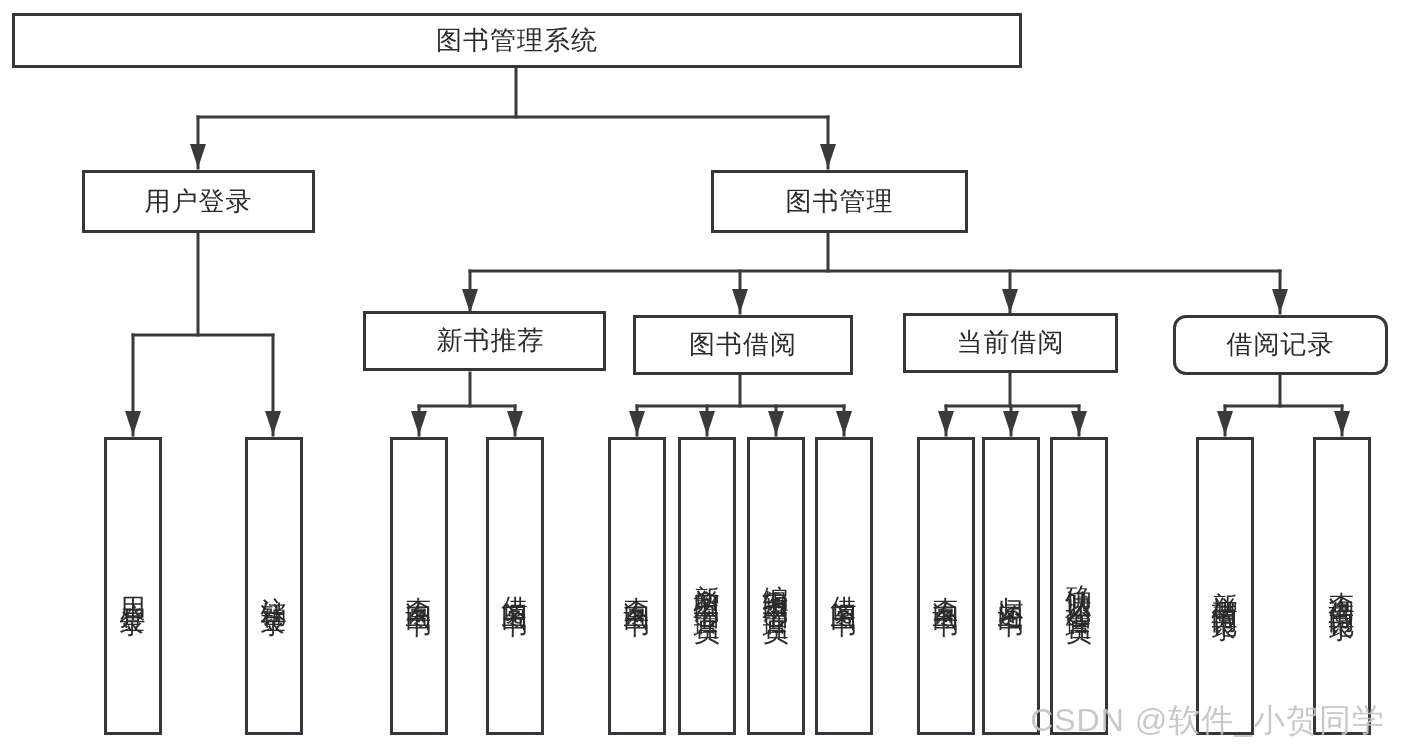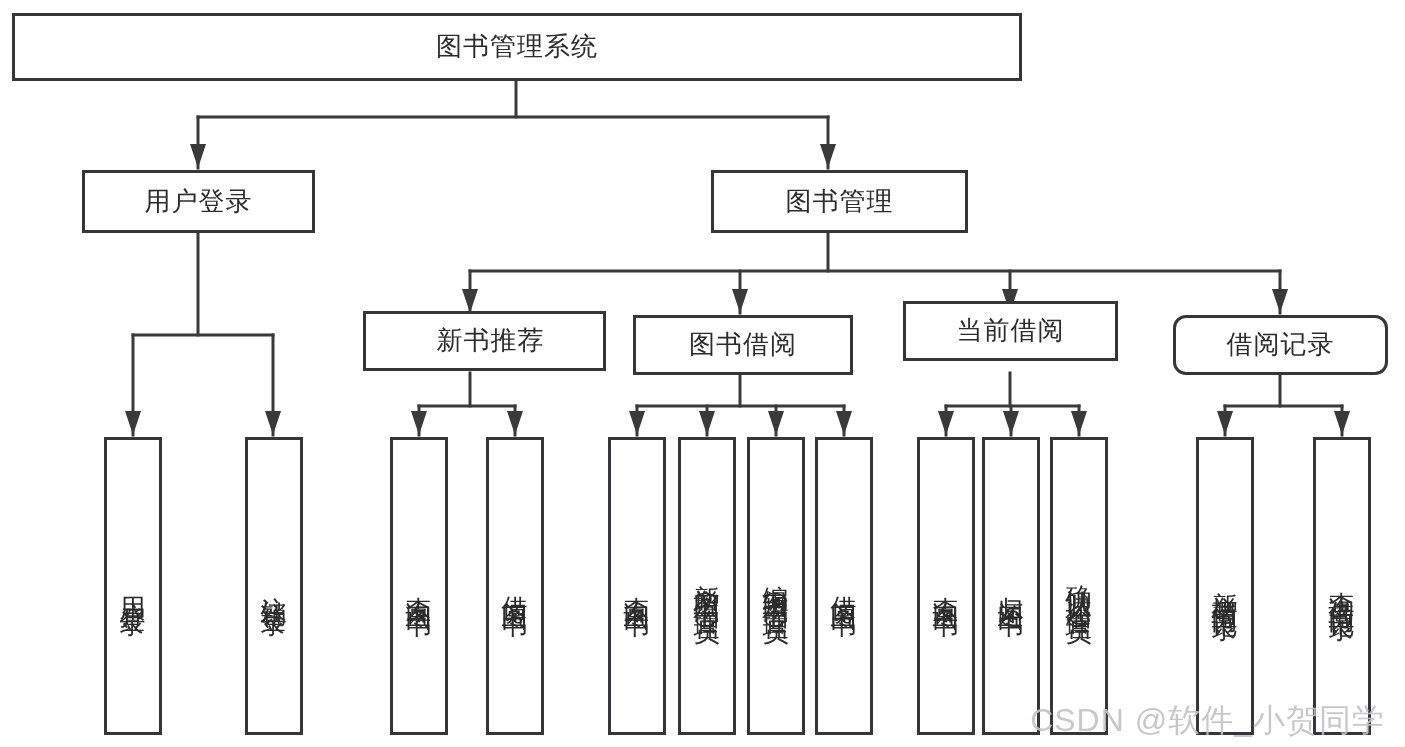--- a/index.html
+++ b/index.html
@@ -117,38 +117,38 @@
     </g>
 
     <g>
       <line x1="1280" y1="373" x2="1280" y2="406"></line>
       <line x1="1225" y1="406" x2="1342" y2="406"></line>
       <line x1="1225" y1="406" x2="1225" y2="435" marker-end="url(#ah)"></line>
       <line x1="1342" y1="406" x2="1342" y2="435" marker-end="url(#ah)"></line>
     </g>
   </svg>
 
-  <div class="node" style="left:12px; top:13px; width:1010px; height:68px;">
+  <div class="node" style="left:12px; top:13px; width:1010px; height:55px;">
     <span>图书管理系统</span>
   </div>
 
   <div class="node" style="left:82px; top:170px; width:233px; height:63px;">
     <span>用户登录</span>
   </div>
   <div class="node" style="left:711px; top:170px; width:257px; height:63px;">
     <span>图书管理</span>
   </div>
 
   <div class="node" style="left:363px; top:311px; width:243px; height:60px;padding-left:12px;">
     <span>新书推荐</span>
   </div>
   <div class="node" style="left:633px; top:315px; width:220px; height:60px;">
     <span>图书借阅</span>
   </div>
-  <div class="node" style="left:903px; top:301px; width:215px; height:60px;">
+  <div class="node" style="left:903px; top:313px; width:215px; height:60px;">
     <span>当前借阅</span>
   </div>
   <div class="node" style="left:1173px; top:315px; width:215px; height:60px;border-radius:13px;">
     <span>借阅记录</span>
   </div>
 
   <div class="node leaf" style="left:104px; top:437px; width:58px; height:298px;">
     <span>用户登录</span>
   </div>
   <div class="node leaf" style="left:245px; top:437px; width:58px; height:298px;">

